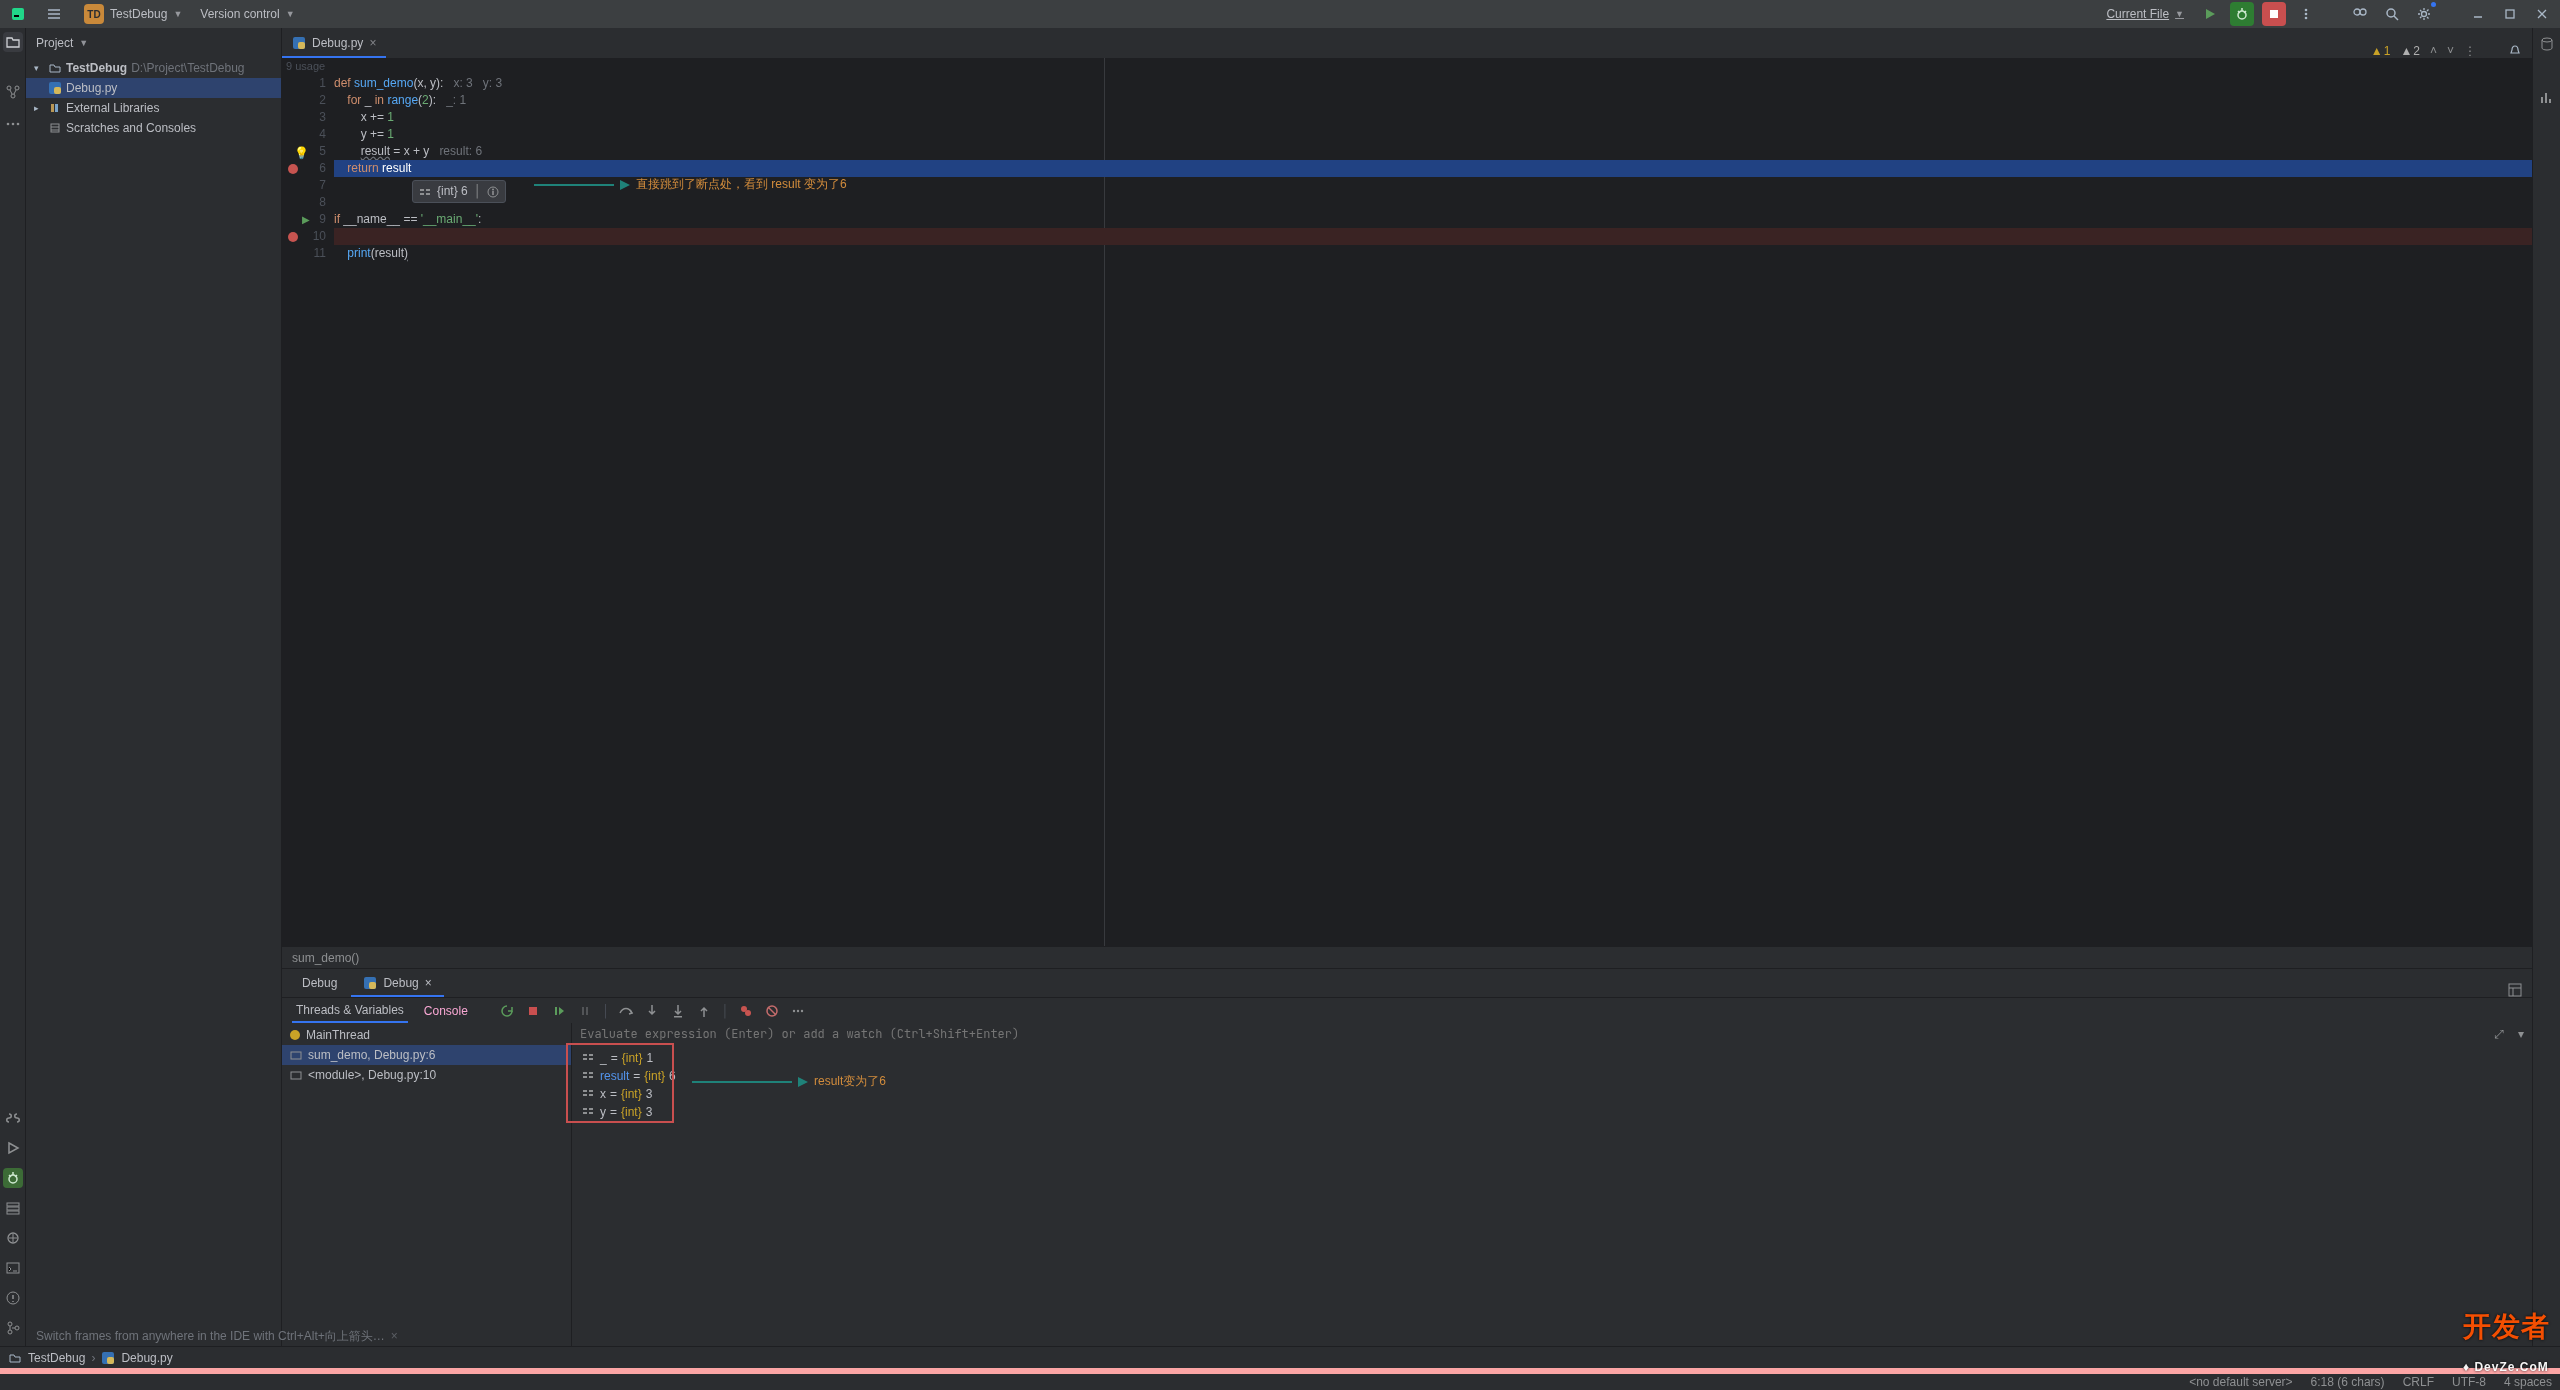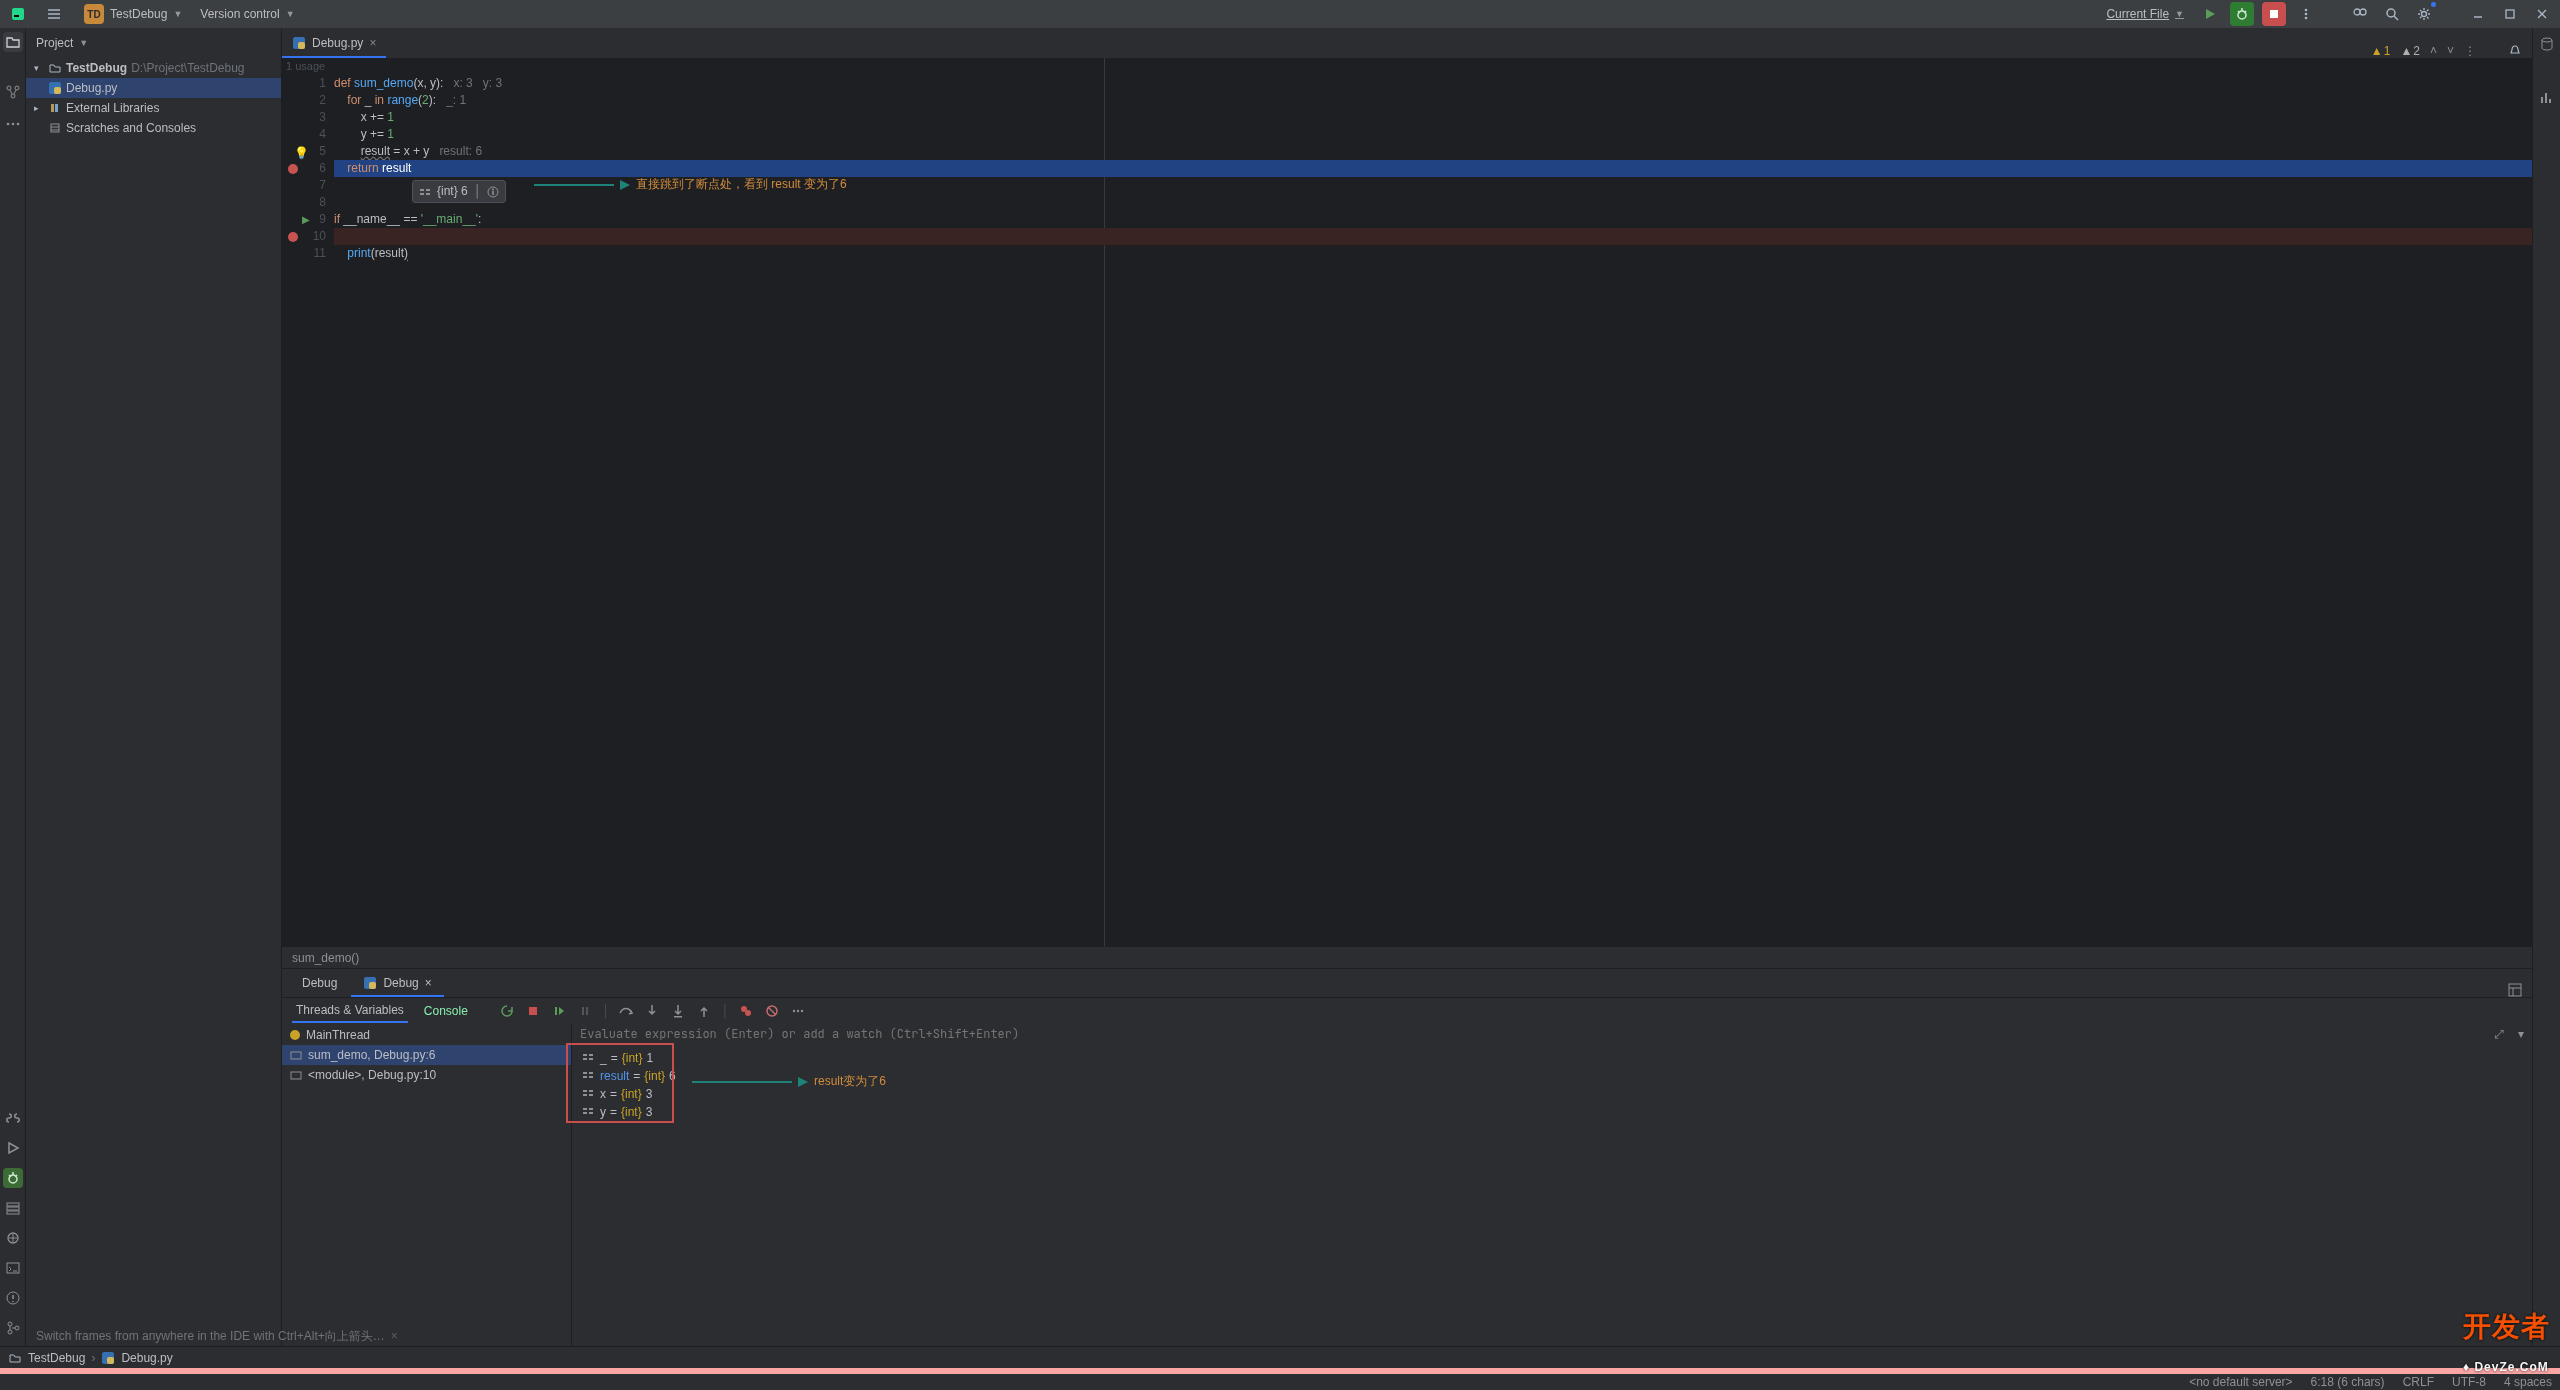--- a/index.html
+++ b/index.html
@@ -70,21 +70,21 @@
 
 .right-stripe { width:28px; background:#2b2d30; border-left:1px solid #1e1f22; display:flex; flex-direction:column; align-items:center; padding-top:6px; gap:12px; }
 
 .debug-panel { height:422px; border-top:1px solid #1e1f22; display:flex; flex-direction:column; }
 .debug-tabs { height:28px; display:flex; align-items:flex-end; padding-left:8px; gap:2px; }
 .dtab { height:26px; padding:0 12px; display:flex; align-items:center; gap:6px; color:#bcbec4; }
 .dtab.main { border-bottom:2px solid transparent; font-weight:500; }
 .dtab.sub  { border-bottom:2px solid #3574f0; }
 .debug-panel-right-ico { margin-left:auto; margin-right:10px; color:#8e9092; }
 .debug-sub-tabs { height:26px; display:flex; align-items:center; padding-left:10px; gap:12px; border-top:1px solid #1e1f22; }
-.stab { height:24px; display:flex; align-items:center; color:#86efac; padding:0 4px; }
+.stab { height:24px; display:flex; align-items:center; color:#f9a8d4; padding:0 4px; }
 .stab.active { color:#bcbec4; border-bottom:2px solid #3574f0; }
 .dbg-toolbar { display:flex; align-items:center; gap:8px; margin-left:14px; }
 .dbg-ico { width:18px; height:18px; display:flex; align-items:center; justify-content:center; color:#8e9092; }
 .dbg-ico.red { color:#c94f4f; }
 .dbg-ico.green { color:#5b9c5b; }
 .dbg-ico.mute { color:#c56c6c; }
 .debug-body { flex:1; display:flex; min-height:0; }
 .frames-col { width:290px; border-right:1px solid #1e1f22; display:flex; flex-direction:column; padding-top:2px; }
 .frame-row { height:20px; display:flex; align-items:center; padding-left:8px; gap:6px; }
 .frame-row.sel { background:#2e436e; }
@@ -306,21 +306,21 @@
           <span>
               <svg width="14" height="14">
                 <path d="M7 2c2 0 3 1.5 3 4l1 3H3l1-3c0-2.5 1-4 3-4z" fill="none" stroke="#a9b7c6" stroke-width="1.2"></path>
               </svg>
             </span>
         </div>
       </div>
 
       <div class="editor-body">
         <div class="gutter">
-          <div class="usages">1 usage</div>
+          <div class="usages">9 usage</div>
           <div class="gln">
               <span>1</span>
             </div>
           <div class="gln">
               <span>2</span>
             </div>
           <div class="gln">
               <span>3</span>
             </div>
           <div class="gln">

